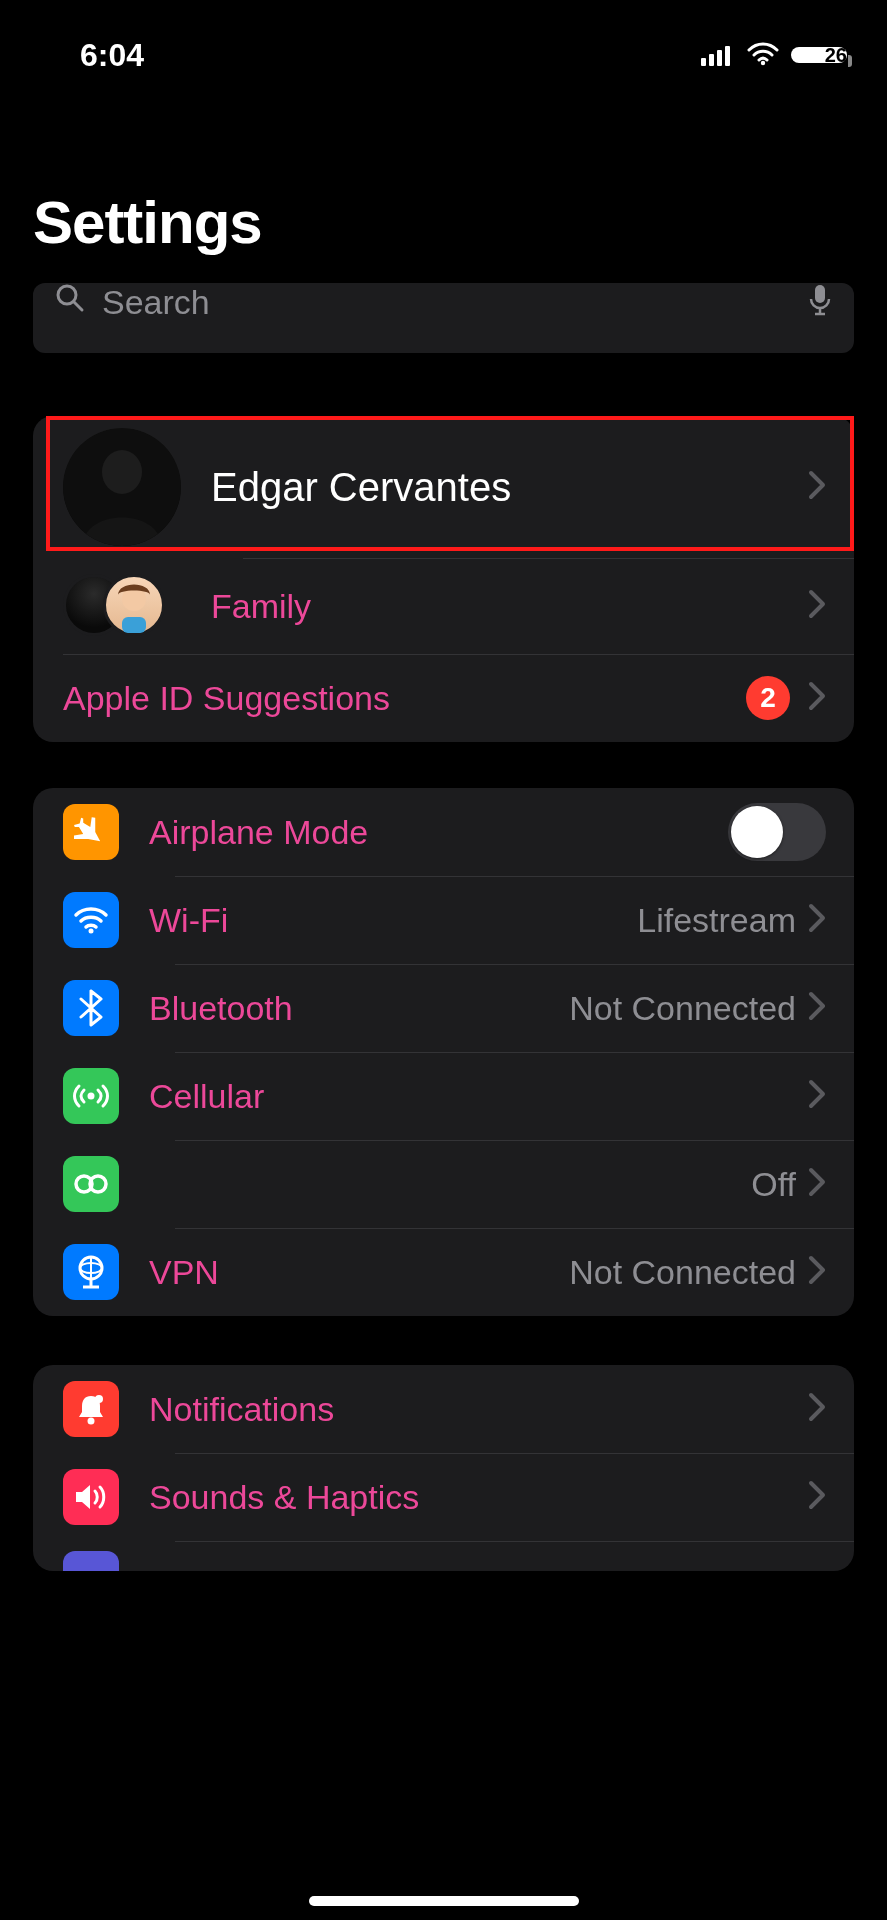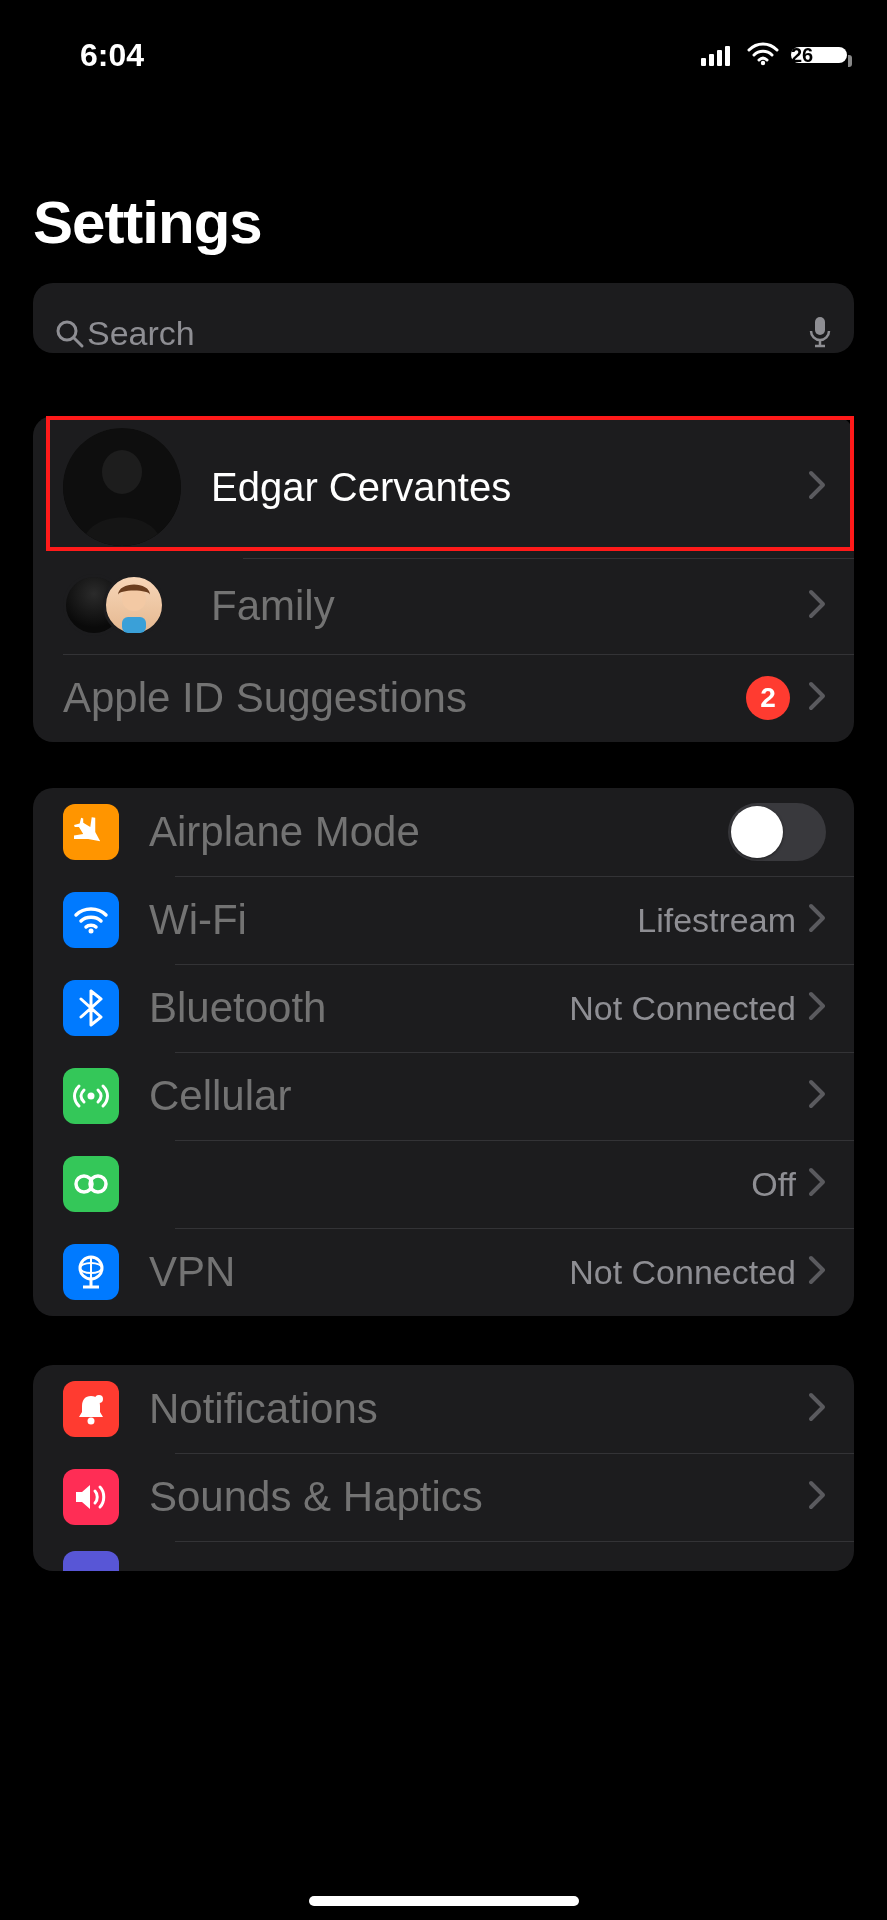--- a/index.html
+++ b/index.html
@@ -31,21 +31,21 @@
     font-weight: 600;
   }
   .status-left { flex: 1; }
   .status-right { display: flex; align-items: center; gap: 12px; }
   .battery-text { position: relative; z-index: 2; color:#000; mix-blend-mode: normal; font-weight:700;}
   .battery-box2 {
      position: relative;
      width: 56px; height: 16px;
      border-radius: 8px;
      background: #fff;
-     display:flex; align-items:center; justify-content:flex-start;
+     display:flex; align-items:center; justify-content:flex-end;
      font-size:20px; font-weight:800; color:#000;
   }
   .battery-box2::after{
     content:""; position:absolute; right:-5px; top:8px; width:4px; height:12px; background:#888; border-radius:0 3px 3px 0;
   }
 
   
   .page-title {
     position: absolute;
     top: 188px;
@@ -55,25 +55,25 @@
     letter-spacing: -1px;
   }
   
   .search-bar {
     position: absolute;
     top: 283px;
     left: 33px;
     right: 33px;
     height: 70px;
     background: #1c1c1e;
-    border-radius: 20px;
+    border-radius: 12px;
     display: flex;
-    align-items: flex-end;
+    align-items: flex-start;
     padding: 0 22px;
-    gap: 2px;
+    gap: 17px;
   }
   .search-bar .ph {
     flex: 1;
     color: #8e8e93;
     font-size: 34px;
   }
   .search-icon, .mic-icon { color: #8e8e93; }
 
   
   .group {
@@ -113,22 +113,22 @@
     top: 0;
     left: 142px;
     right: 0;
     height: 1px;
     background: #333336;
   }
   .group1 .row + .row::before { left: 210px; }
   .group1 .row.suggest::before { left: 30px; }
 
   .row .label {
-    font-size: 42px;
-    color: #737373;
+    font-size: 34px;
+    color: #ec4899;
     flex: 0 0 auto;
   }
   .row .detail {
     font-size: 34px;
     color: #8e8e93;
     margin-left: auto;
     margin-right: 12px;
     text-align: right;
   }
   .chevron {

